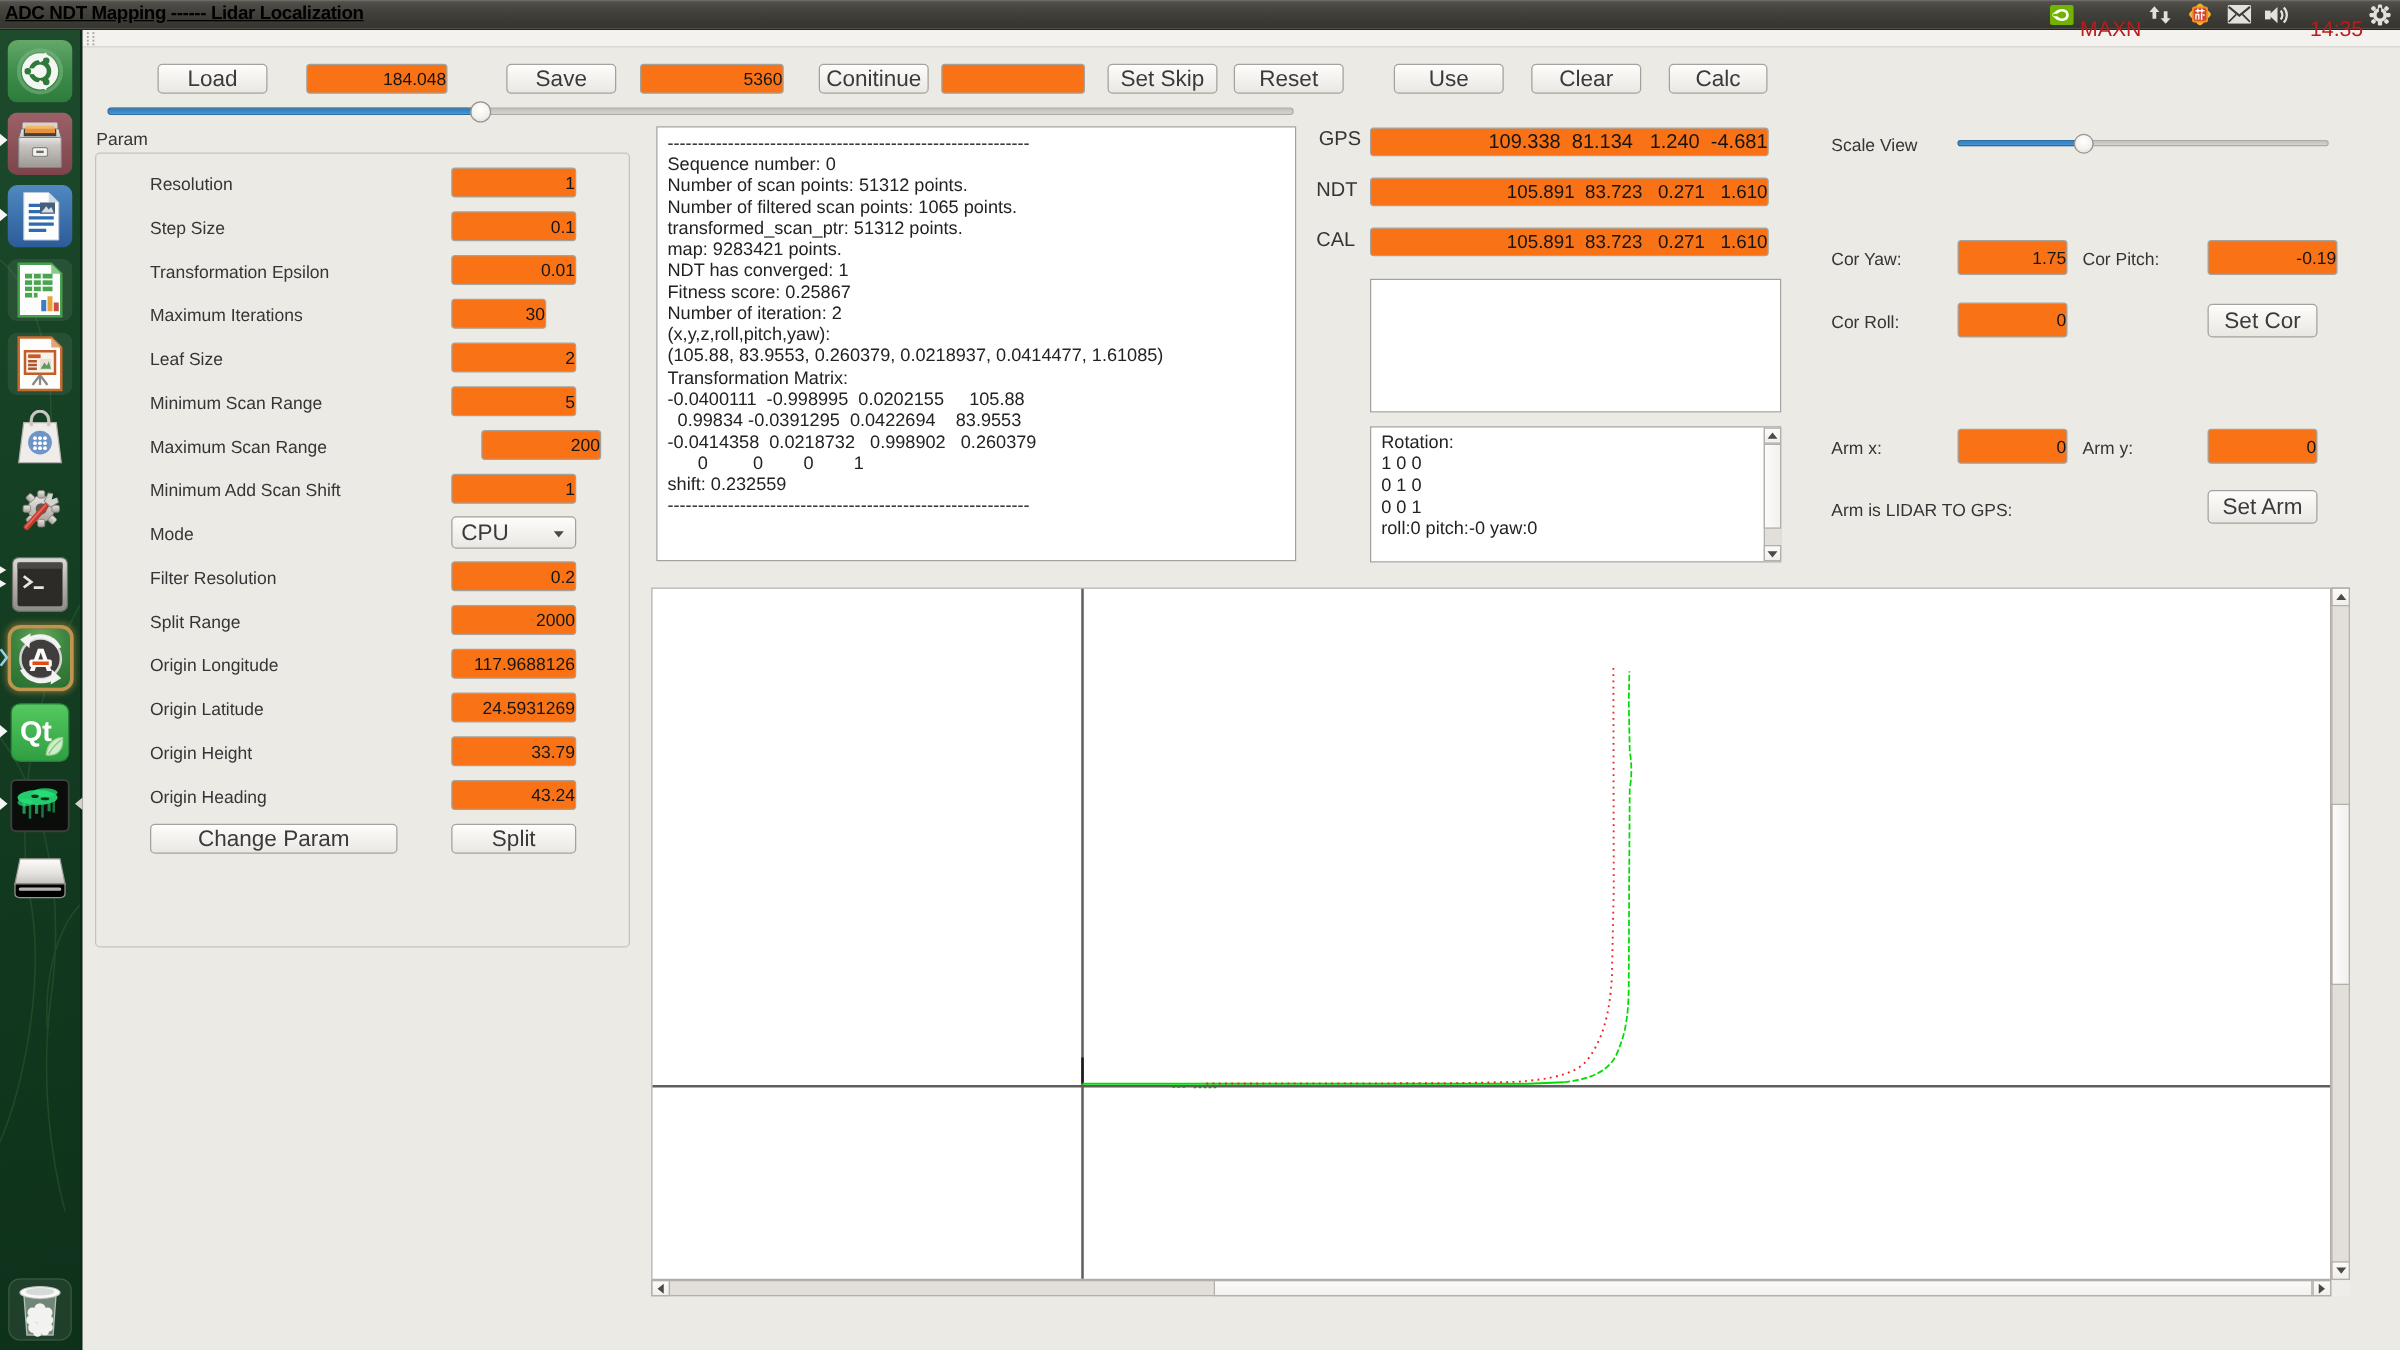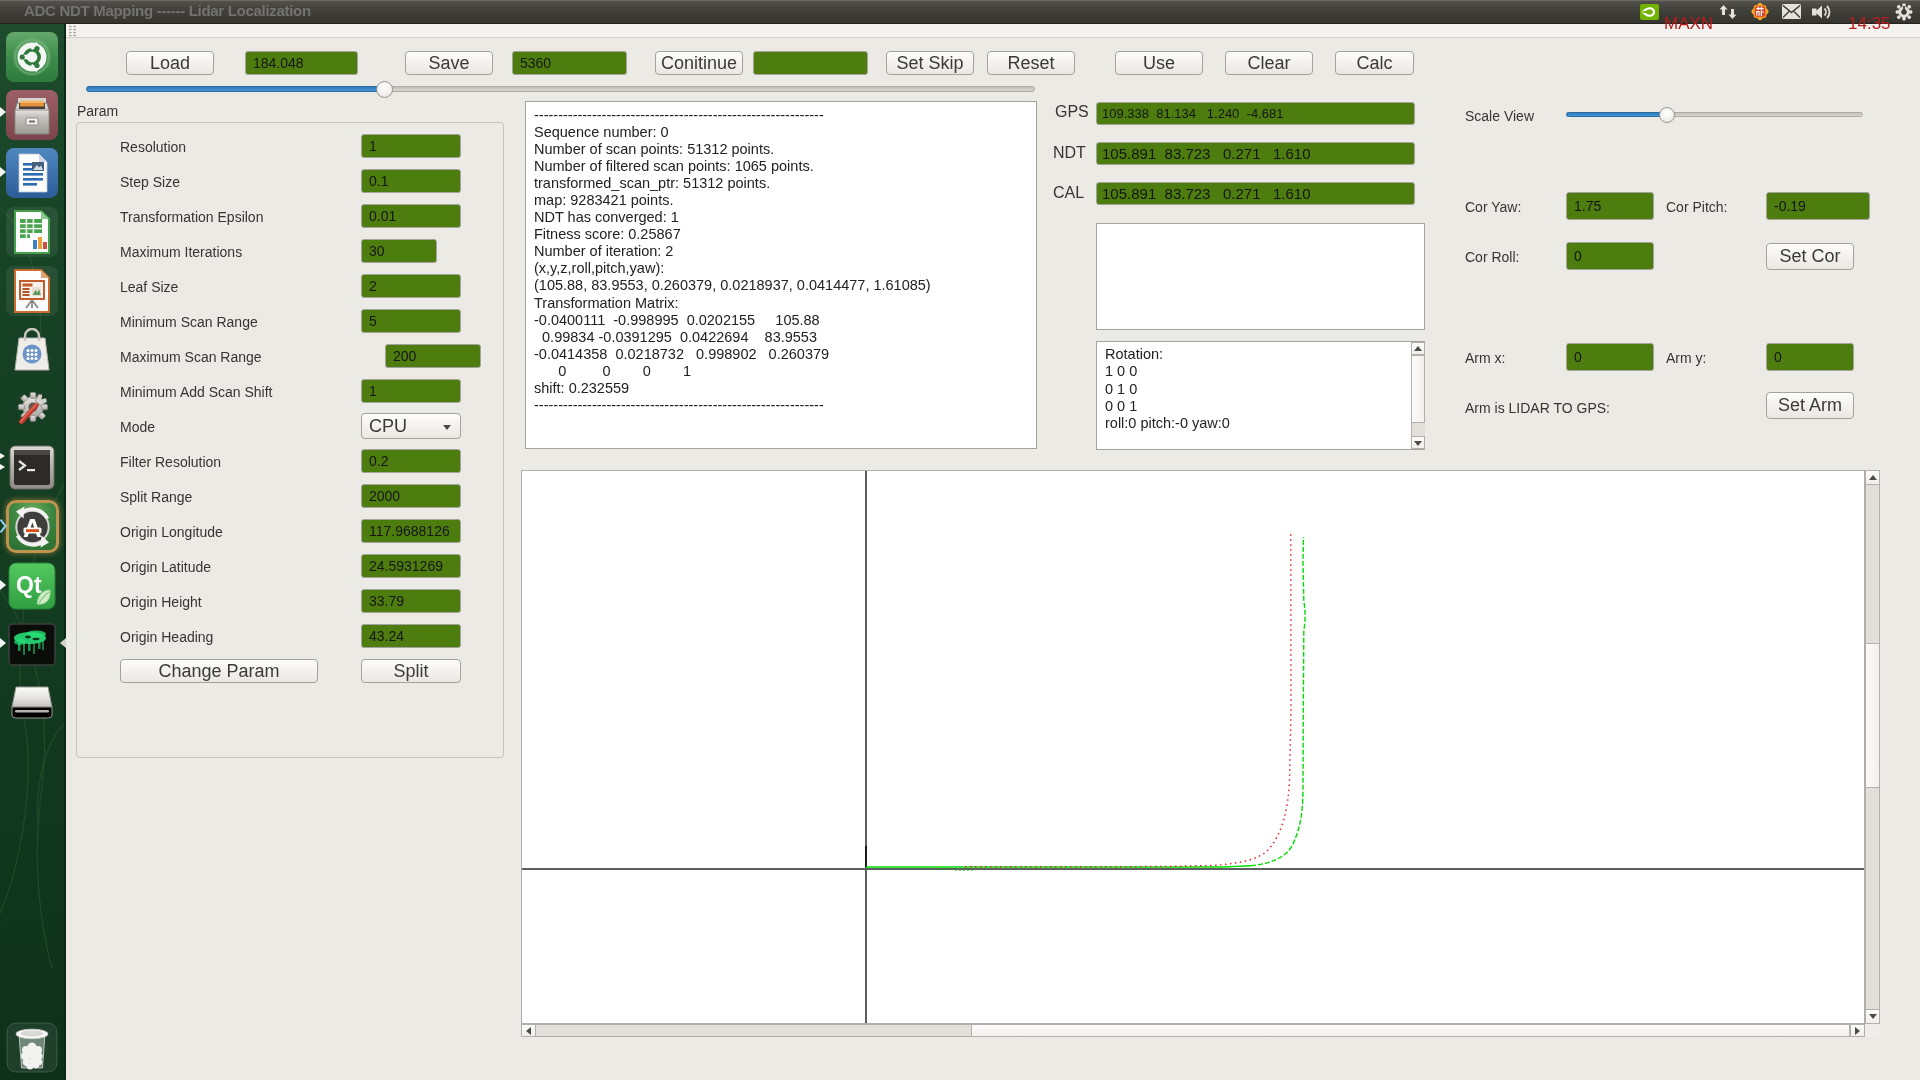--- a/index.html
+++ b/index.html
@@ -2,35 +2,35 @@
 <html><head><meta charset="utf-8">
 <style>
   * { margin:0; padding:0; box-sizing:border-box; }
   html,body { width:1920px; height:1080px; overflow:hidden; }
   body { font-family:"Liberation Sans", sans-serif; position:relative; background:#eceae5; }
   .abs { position:absolute; }
   
   #topbar { left:0; top:0; width:1920px; height:24px;
     background:linear-gradient(180deg,#55534d 0%,#45433d 35%,#3b3933 75%,#36342e 100%);
     border-bottom:1px solid #23221e; box-shadow:inset 0 1px 0 rgba(255,255,255,0.14); z-index:50; }
-  #title { left:24px; top:2px; font-size:15px; font-weight:bold; color:#737373; letter-spacing:-0.3px; z-index:60; }
+  #title { left:4px; top:2px; font-size:15px; font-weight:bold; color:#000000; letter-spacing:-0.3px; z-index:60;text-decoration:underline; }
   .traytxt { font-size:17px; color:#b91c1c; top:14px; z-index:60; }
   .tray { position:absolute; z-index:60; }
   
   #launcher { left:0; top:24px; width:66px; height:1056px;
     background:linear-gradient(170deg,#1d4b2c 0%,#164124 30%,#123a20 60%,#0e311a 100%); border-right:2px solid #0c2918; z-index:40; }
   .pip { position:absolute; left:0; width:0; height:0; border-style:solid; z-index:46; }
   
   #menustrip { left:66px; top:24px; width:1854px; height:14px; background:#f4f2ef; border-bottom:1px solid #d5d2cd; }
   .btn { position:absolute; height:24px; border:1px solid #a5a29c; border-radius:4px;
     background:linear-gradient(180deg,#fdfdfc 0%,#f5f3f0 45%,#eae7e3 100%);
     box-shadow:inset 0 1px 0 rgba(255,255,255,0.9);
     font-size:18px; color:#3a3a3a; text-align:center; line-height:22px; }
-  .inp { position:absolute; height:24px; border:1px solid #a5a29c; border-radius:3px; background:#4d7c0f;
-    font-size:14px; color:#161616; line-height:22px; padding-left:7px; white-space:pre; overflow:hidden; }
+  .inp { position:absolute; height:24px; border:1px solid #a5a29c; border-radius:3px; background:#f97316;
+    font-size:14px; color:#161616; line-height:22px; padding-left:7px; white-space:pre; overflow:hidden;text-align:right; }
   .lbl { position:absolute; font-size:14px; color:#353535; white-space:nowrap; }
   
   .track { position:absolute; height:6px; border-radius:3px; background:linear-gradient(180deg,#c3c0bb,#d8d5d1); border:1px solid #aeaba6; }
   .fill  { position:absolute; height:6px; border-radius:3px; background:linear-gradient(180deg,#2e7cba,#4695d2); border:1px solid #2a6da5; }
   .knob  { position:absolute; width:17px; height:17px; border-radius:50%; border:1px solid #98948d;
     background:radial-gradient(circle at 50% 35%,#ffffff 0%,#f4f2ef 55%,#dddad5 100%); }
   
   #parambox { left:76px; top:122px; width:428px; height:636px; border:1px solid #c6c3bd; border-radius:4px; }
   
   .sbtn { position:absolute; background:linear-gradient(180deg,#fcfbfa,#f1efec); border:1px solid #b3b0ab; }
@@ -423,21 +423,21 @@
 (105.88, 83.9553, 0.260379, 0.0218937, 0.0414477, 1.61085)
 Transformation Matrix:
 -0.0400111  -0.998995  0.0202155     105.88
   0.99834 -0.0391295  0.0422694    83.9553
 -0.0414358  0.0218732   0.998902   0.260379
       0         0        0        1
 shift: 0.232559
 ------------------------------------------------------------</div>
 
   <div class="lbl" style="left:1055px;top:103px;font-size:16px;">GPS</div>
-  <div class="inp" style="left:1096px;top:102px;width:319px;height:23px;font-size:13px;padding-left:5px;">109.338  81.134   1.240  -4.681</div>
+  <div class="inp" style="left:1096px;top:102px;width:319px;height:23px;font-size:16px;padding-left:5px;">109.338  81.134   1.240  -4.681</div>
   <div class="lbl" style="left:1053px;top:144px;font-size:16px;">NDT</div>
   <div class="inp" style="left:1096px;top:142px;width:319px;height:23px;font-size:15px;padding-left:5px;">105.891  83.723   0.271   1.610</div>
   <div class="lbl" style="left:1053px;top:184px;font-size:16px;">CAL</div>
   <div class="inp" style="left:1096px;top:182px;width:319px;height:23px;font-size:15px;padding-left:5px;">105.891  83.723   0.271   1.610</div>
   <div class="abs" style="left:1096px;top:223px;width:329px;height:107px;background:#fff;border:1px solid #a5a29d;"></div>
   <div class="abs" id="rotbox" style="left:1096px;top:341px;width:329px;height:109px;background:#fff;border:1px solid #a5a29d;
        font-size:14.5px;line-height:17.3px;color:#222;padding:4px 0 0 8px;white-space:pre;">Rotation:
 1 0 0
 0 1 0
 0 0 1

